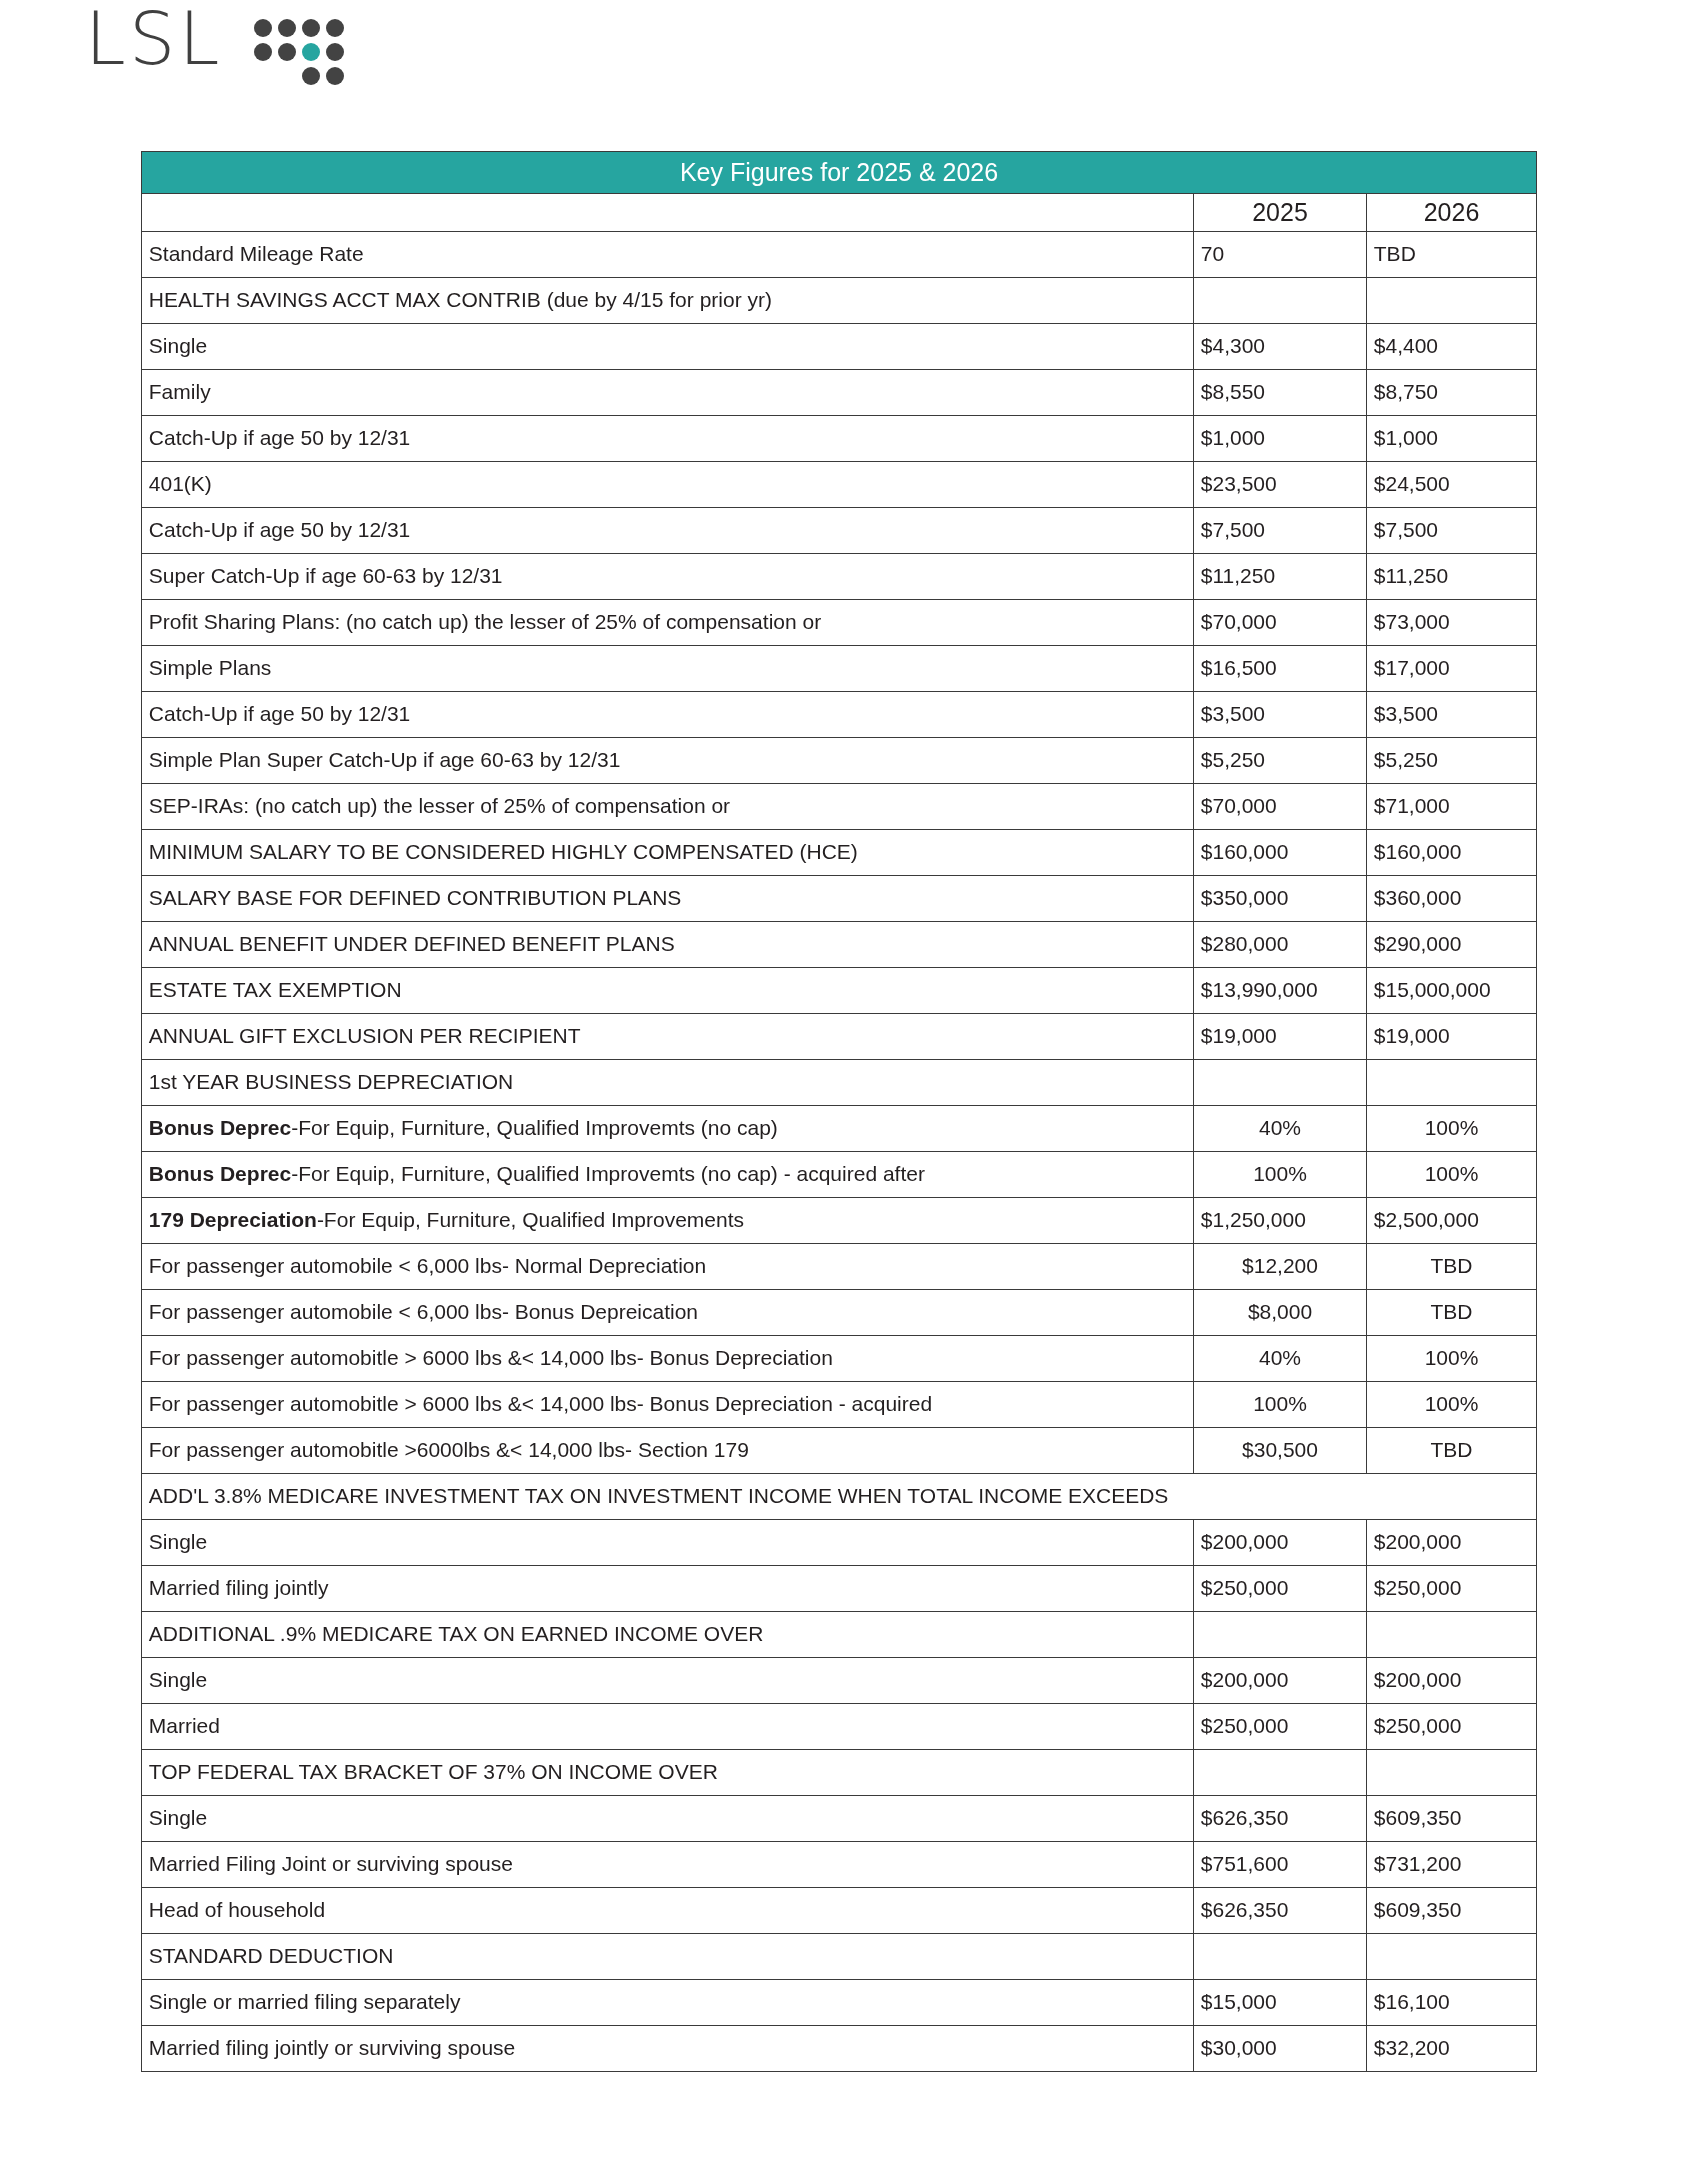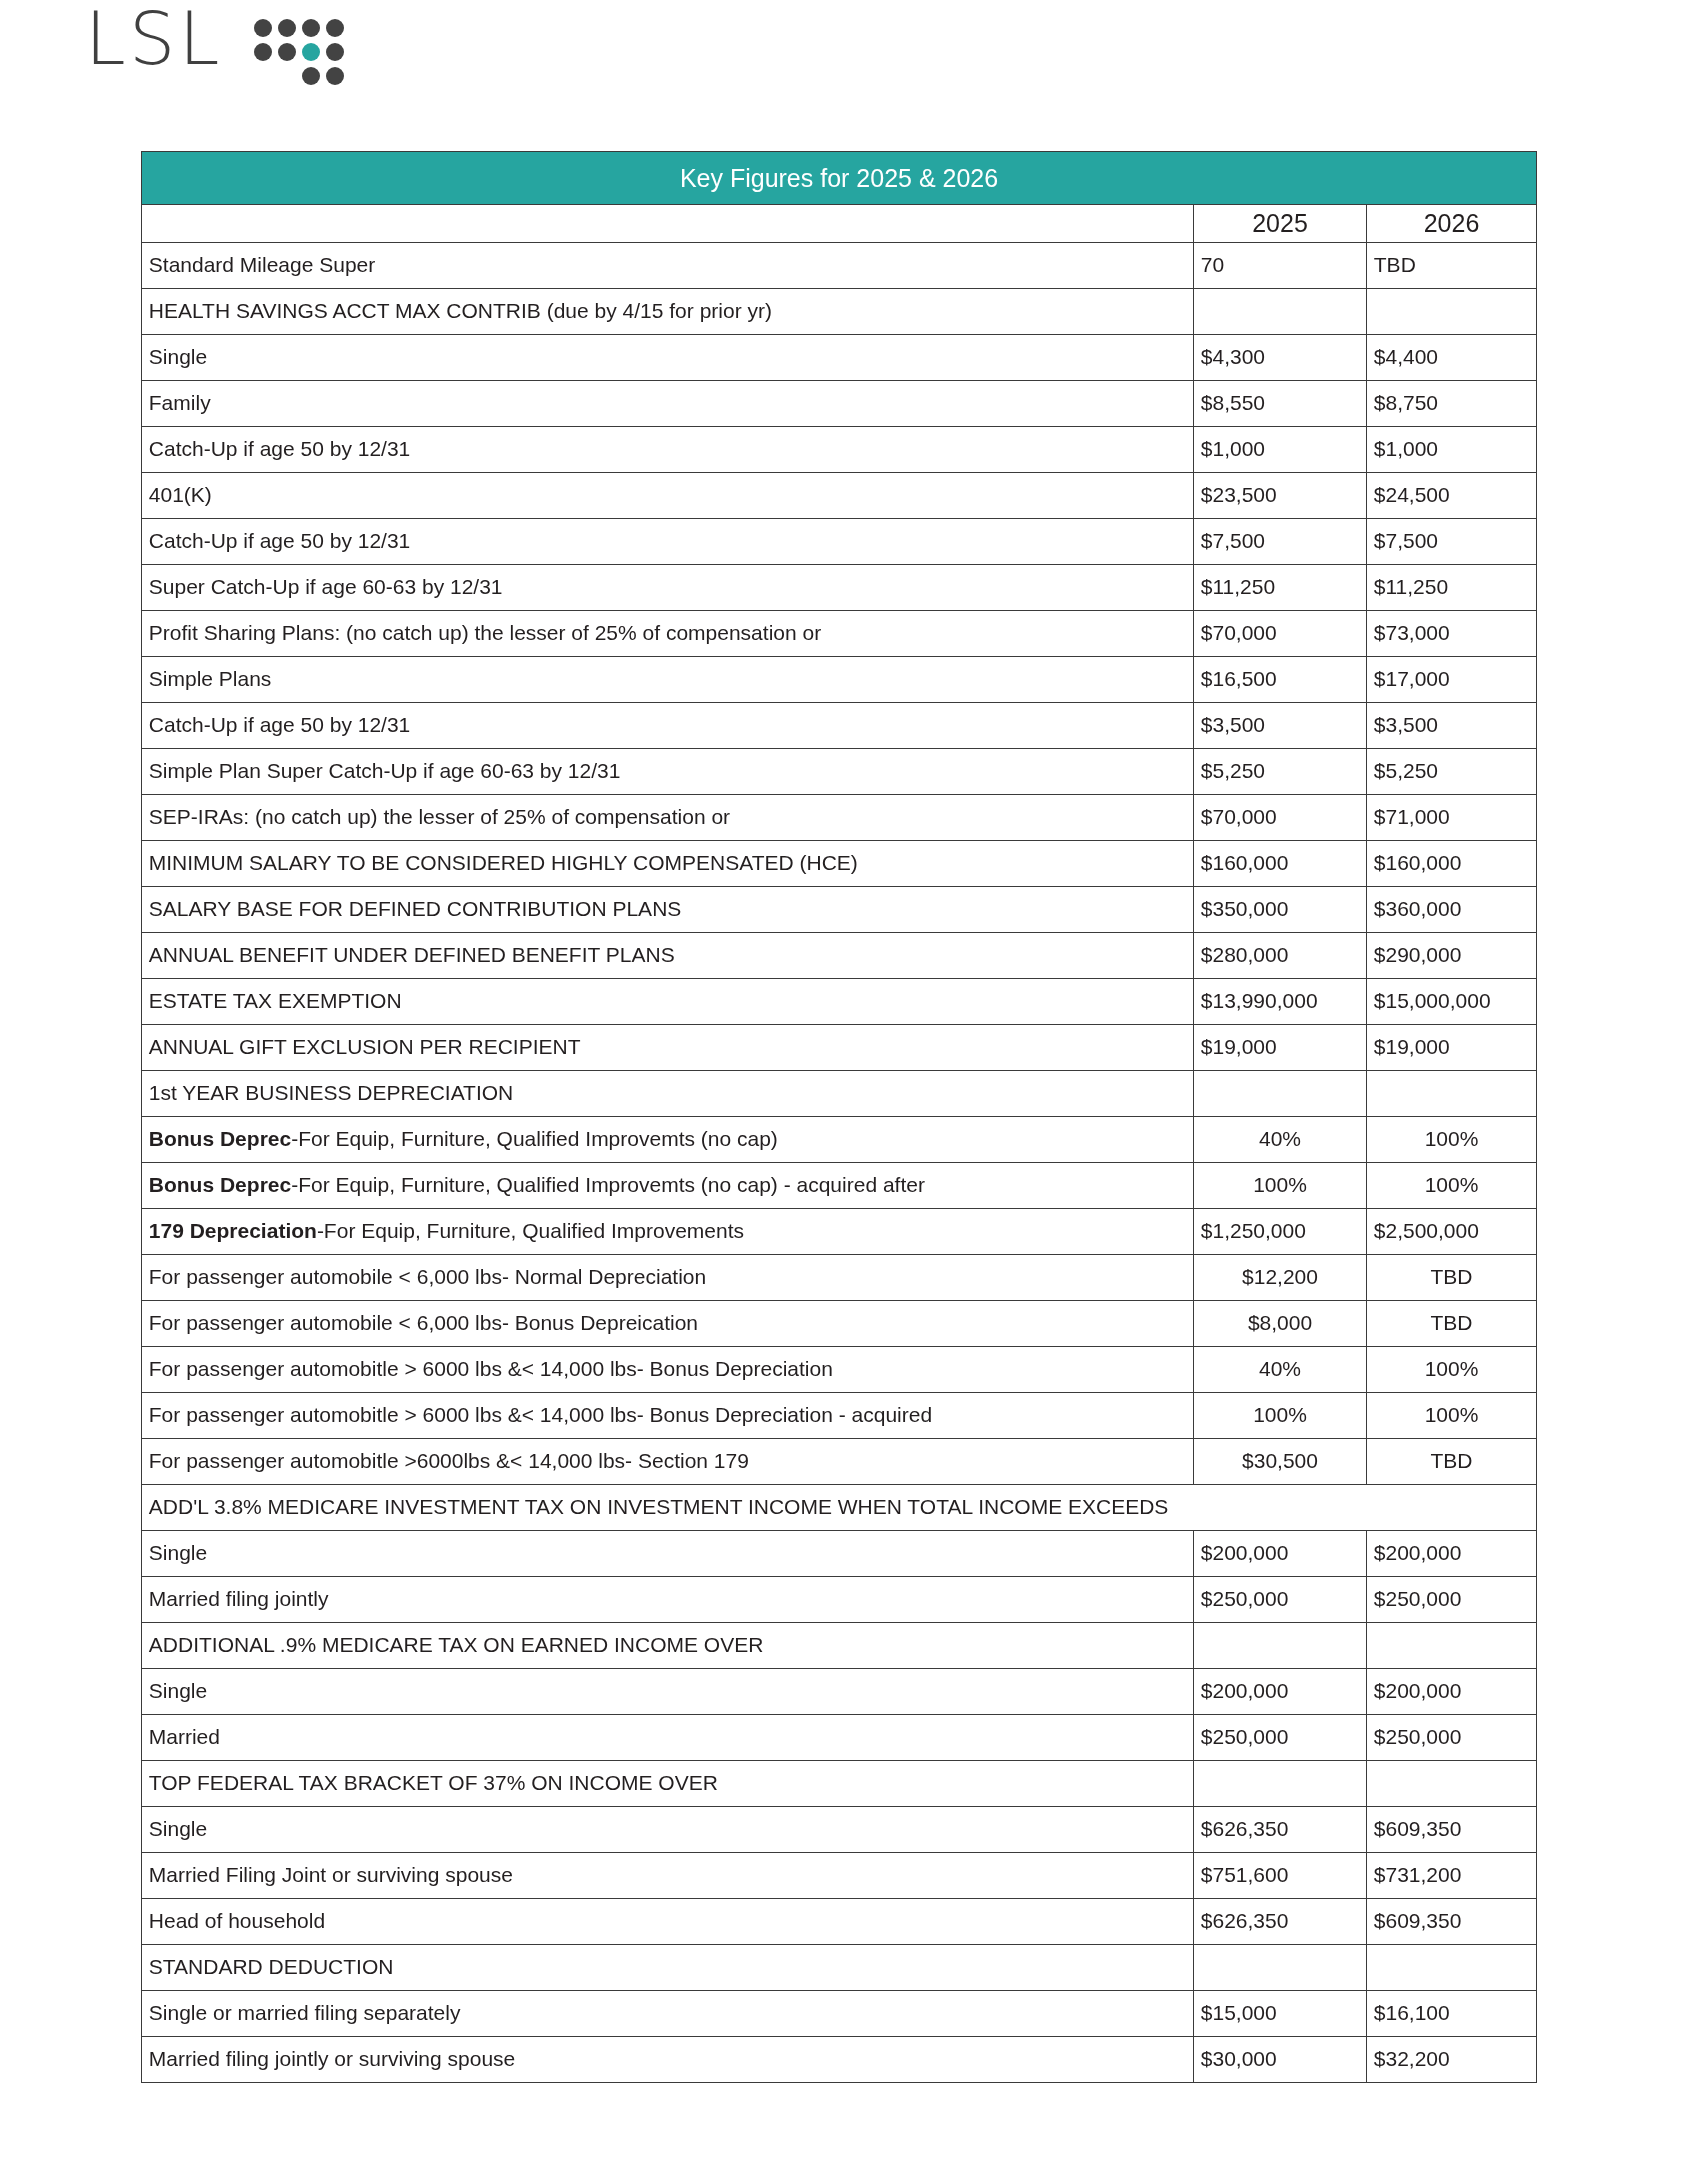--- a/index.html
+++ b/index.html
@@ -71,21 +71,21 @@
     line-height: 1.15;
   }
 
   
   tr.banner td {
     background: #26a5a0;
     color: #ffffff;
     font-size: 25px;
     font-weight: bold;
     text-align: center;
-    height: 53px;
+    height: 42px;
     border: 1.7px solid #3a3a3a;
   }
 
   
   tr.yearhead td {
     height: 38px;
     font-size: 25px;
     font-weight: bold;
     text-align: center;
   }
@@ -140,21 +140,21 @@
       <td colspan="3">Key Figures for 2025 &amp; 2026</td>
     </tr>
     <tr class="yearhead">
       <td class="lbl"></td>
       <td>2025</td>
       <td>2026</td>
     </tr>
   </thead>
   <tbody id="table-body">
       <tr class="row">
-        <td class="lbl">Standard Mileage Super</td>
+        <td class="lbl">Standard Mileage Rate</td>
         <td class="val">70</td>
         <td class="val">TBD</td>
       </tr>
       <tr class="row section">
         <td class="lbl">HEALTH SAVINGS ACCT MAX CONTRIB (due by 4/15 for prior yr)</td>
         <td class="val"></td>
         <td class="val"></td>
       </tr>
       <tr class="row">
         <td class="lbl">Single</td>

